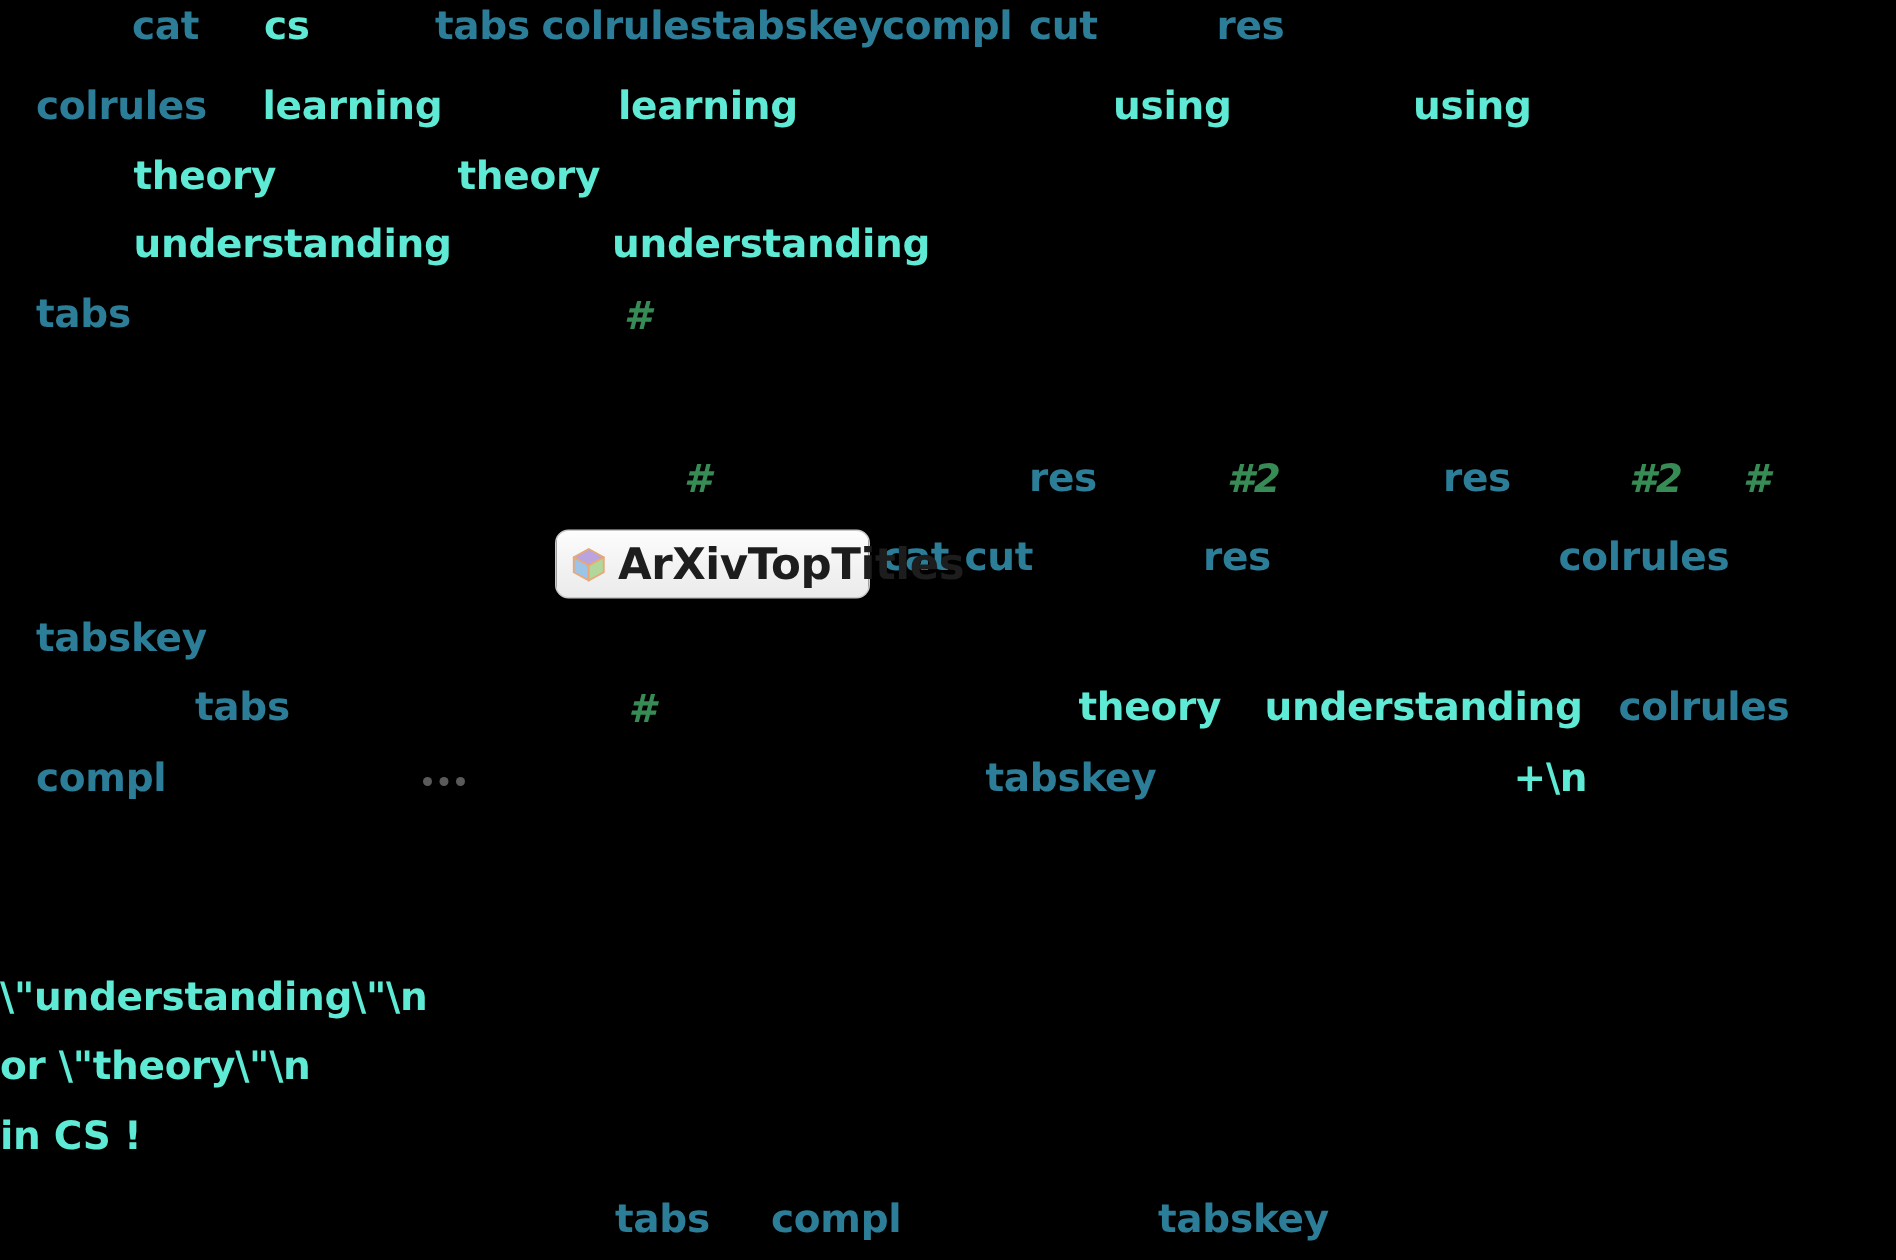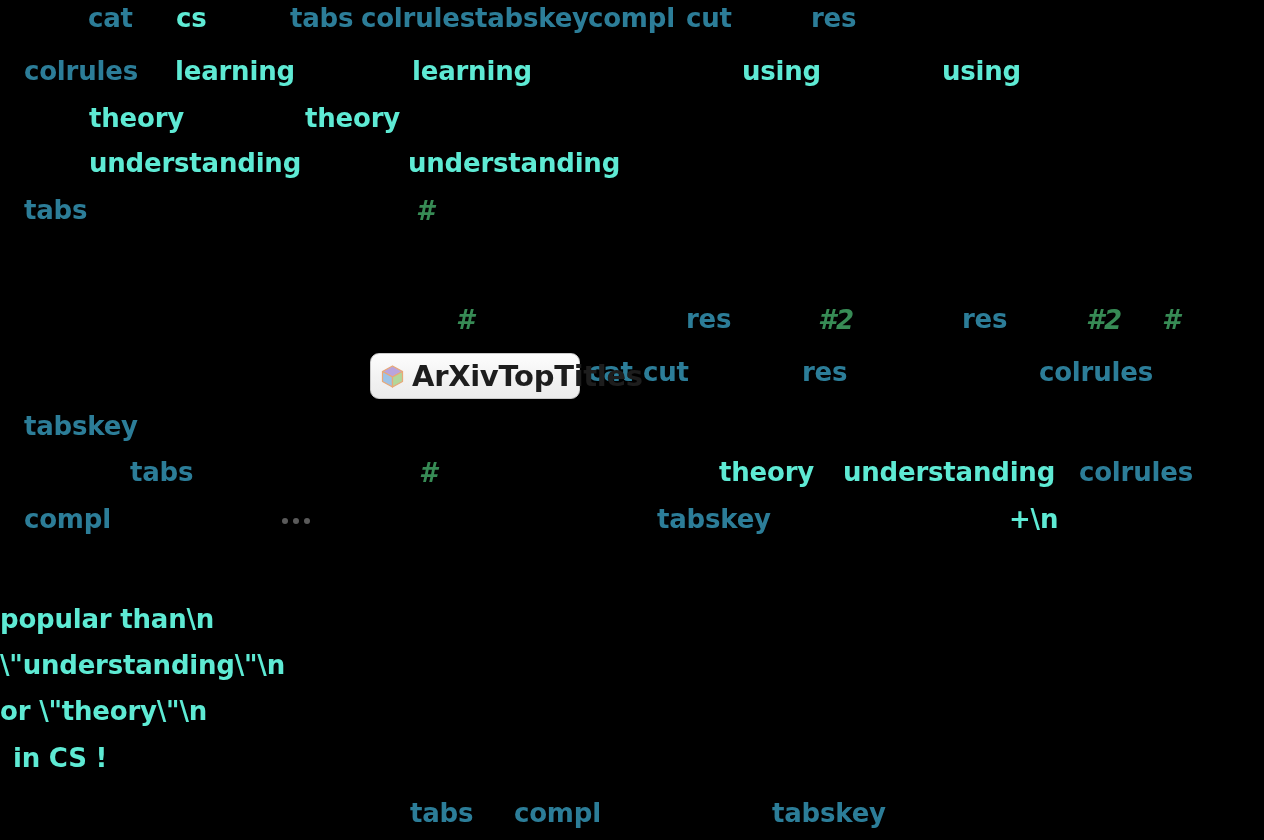--- a/index.html
+++ b/index.html
@@ -119,24 +119,23 @@
     <span class="tok c-sym" style="left: 1039px; top: 359px;">colrules</span>
     <span class="tok c-sym" style="left: 24px; top: 413px;">tabskey</span>
     <span class="tok c-sym" style="left: 130px; top: 459px;">tabs</span>
     <span class="tok c-slot" style="left: 419px; top: 460px;">#</span>
     <span class="tok c-str" style="left: 719px; top: 459px;">theory</span>
     <span class="tok c-str" style="left: 843px; top: 459px;">understanding</span>
     <span class="tok c-sym" style="left: 1079px; top: 459px;">colrules</span>
     <span class="tok c-sym" style="left: 24px; top: 506px;">compl</span>
     <span class="tok c-sym" style="left: 657px; top: 506px;">tabskey</span>
     <span class="tok c-str" style="left: 1009px; top: 506px;">+\n</span>
-    <span class="tok c-str" style="left: 0px; top: 606px;">popular than\n</span>
     <span class="tok c-str" style="left: 0px; top: 652px;">\"understanding\"\n</span>
     <span class="tok c-str" style="left: 0px; top: 698px;">or \"theory\"\n</span>
-    <span class="tok c-str" style="left: 13px; top: 745px;">in CS !</span>
+    <span class="tok c-str" style="left: 0px; top: 745px;">in CS !</span>
     <span class="tok c-sym" style="left: 410px; top: 800px;">tabs</span>
     <span class="tok c-sym" style="left: 514px; top: 800px;">compl</span>
     <span class="tok c-sym" style="left: 772px; top: 800px;">tabskey</span>
     <span class="ellipsis" style="left: 282px; top: 518px;">
       <i></i>
       <i></i>
       <i></i>
     </span>
     <span class="rf-badge" style="left: 370px; top: 353px; width: 210px; height: 46px;">
       <svg viewBox="0 0 100 100" class="rf-cube">

